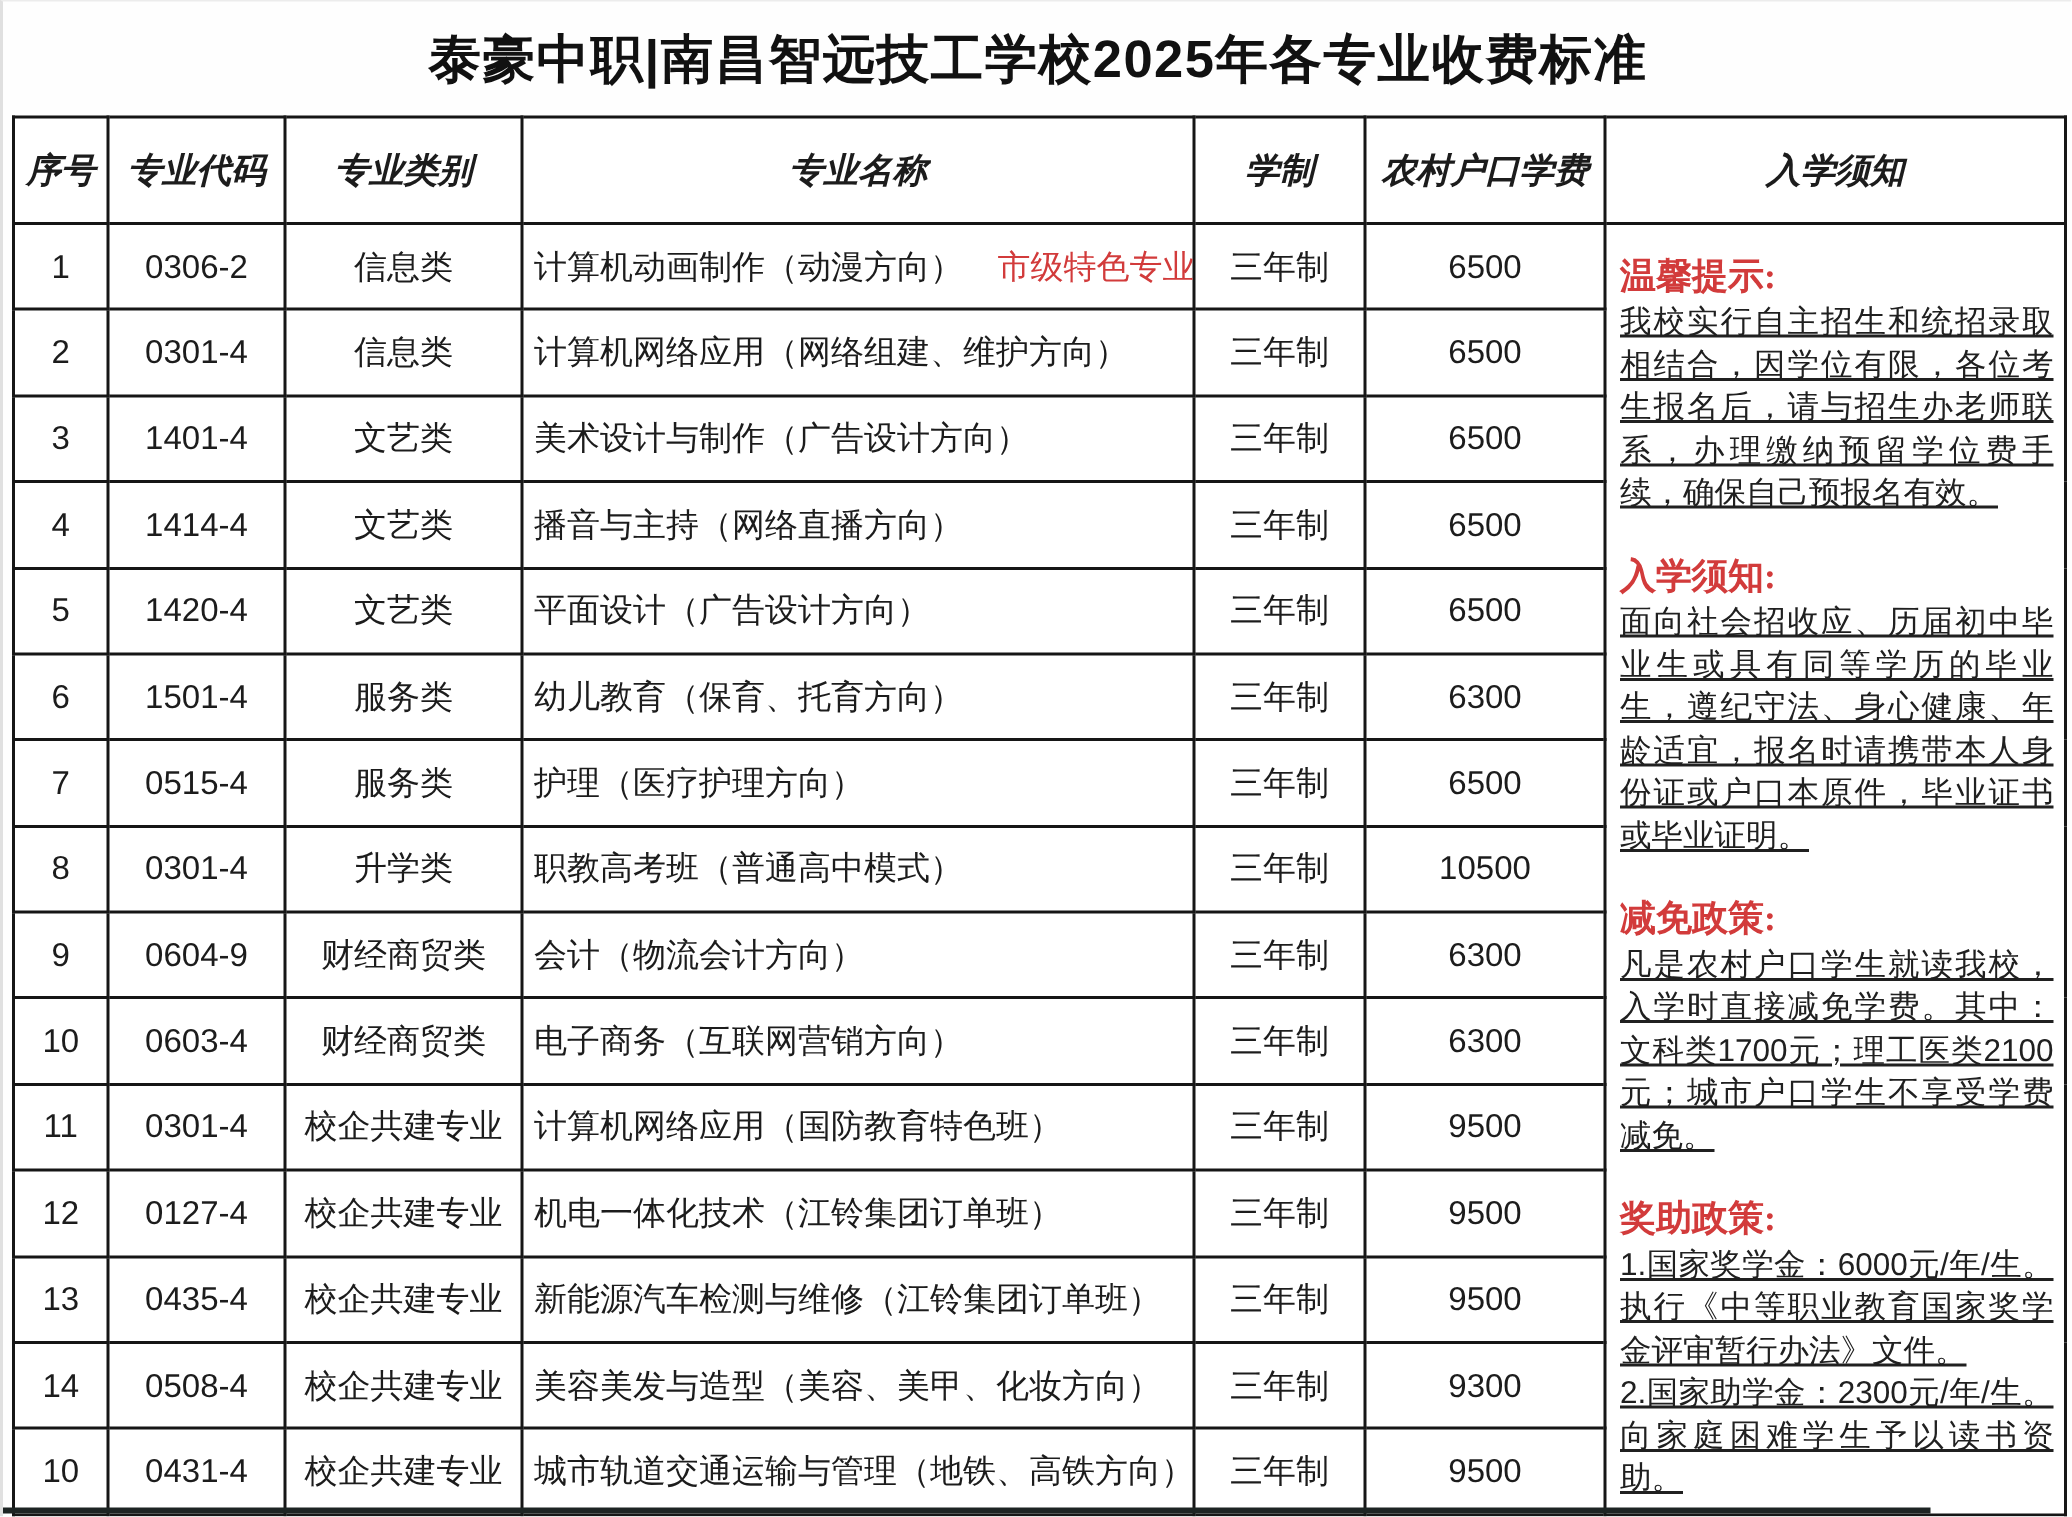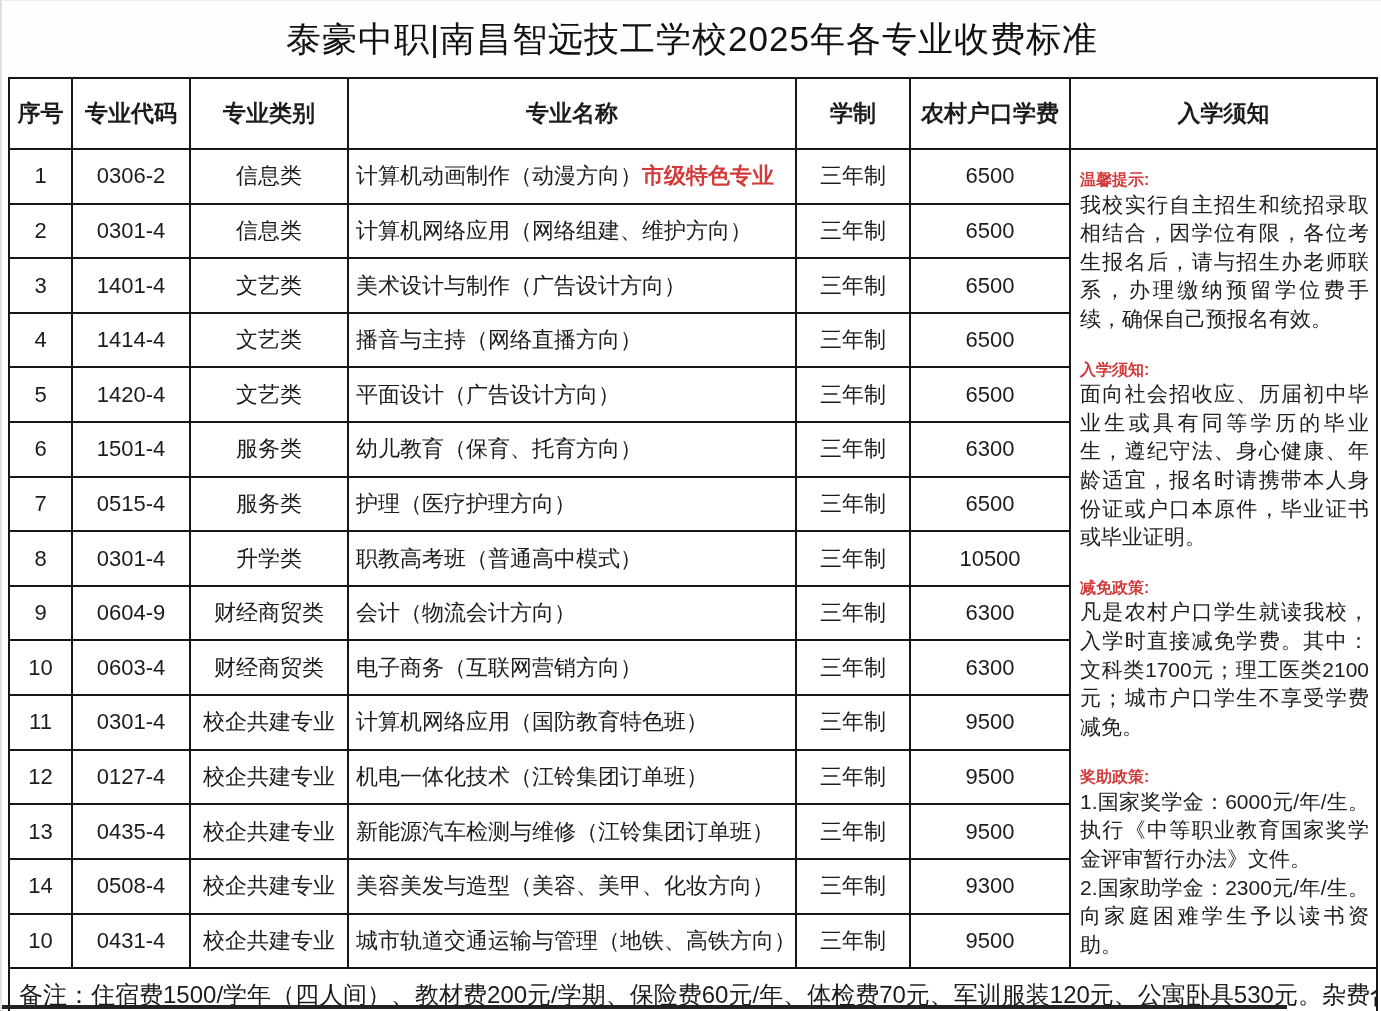--- a/index.html
+++ b/index.html
@@ -8,46 +8,46 @@
   .page {
     position:relative; width:1381px; height:1011px;
     background:#fefefe; overflow:hidden;
     border-left:2px solid #e0e0e0; border-top:1px solid #ececec;
   }
   .sheet { position:absolute; left:6px; top:0; width:1368px; }
   .title-bar {
     height:76px; display:flex; align-items:center; justify-content:center;
   }
   .title-text {
-    font-size:35px; font-weight:normal; letter-spacing:1px; color:#111;
+    font-size:35px; font-weight:bold; letter-spacing:1px; color:#111;
   }
   table.fee-table {
     width:1368px; table-layout:fixed; border-collapse:collapse;
   }
   .fee-table th, .fee-table td {
     border:2px solid #161616; background:#fff;
     text-align:center; vertical-align:middle;
     font-size:22px; color:#1c1c1c;
     overflow:hidden; white-space:nowrap;
   }
-  .fee-table th { height:71px; font-size:23px; font-weight:bold; }
+  .fee-table th { height:71px; font-size:23px; font-weight:bold;font-style:italic; }
   .fee-table tr.body-row { height:53px; }
   td.name-cell { text-align:left; padding-left:7px; }
   .red { color:#d23b3b; }
-  .tag { margin-left:0; font-weight:bold; }
+  .tag { margin-left:23px; font-weight:normal; }
   td.notice-cell {
     vertical-align:top; text-align:left; white-space:normal;
     padding:20px 7px 8px 9px;
   }
   .notice-section { margin-top:26px; }
   .notice-section:first-child { margin-top:0; }
-  .notice-title { font-size:16px; font-weight:bold; line-height:1.3; }
+  .notice-title { font-size:24px; font-weight:bold; line-height:1.3;font-family:Liberation Serif, serif; }
   .notice-body {
     font-size:21px; line-height:1.36; text-align:justify;
-    white-space:pre-line; color:#202020;
+    white-space:pre-line; color:#202020;text-decoration:underline;
   }
   td.footnote-cell {
     height:53px; text-align:left; padding-left:9px;
     font-size:24px; white-space:nowrap;
   }
   .bottom-edge {
     position:absolute; left:0; bottom:2px; width:1285px; height:4px;
     background:#1d2423;
   }
 </style>

